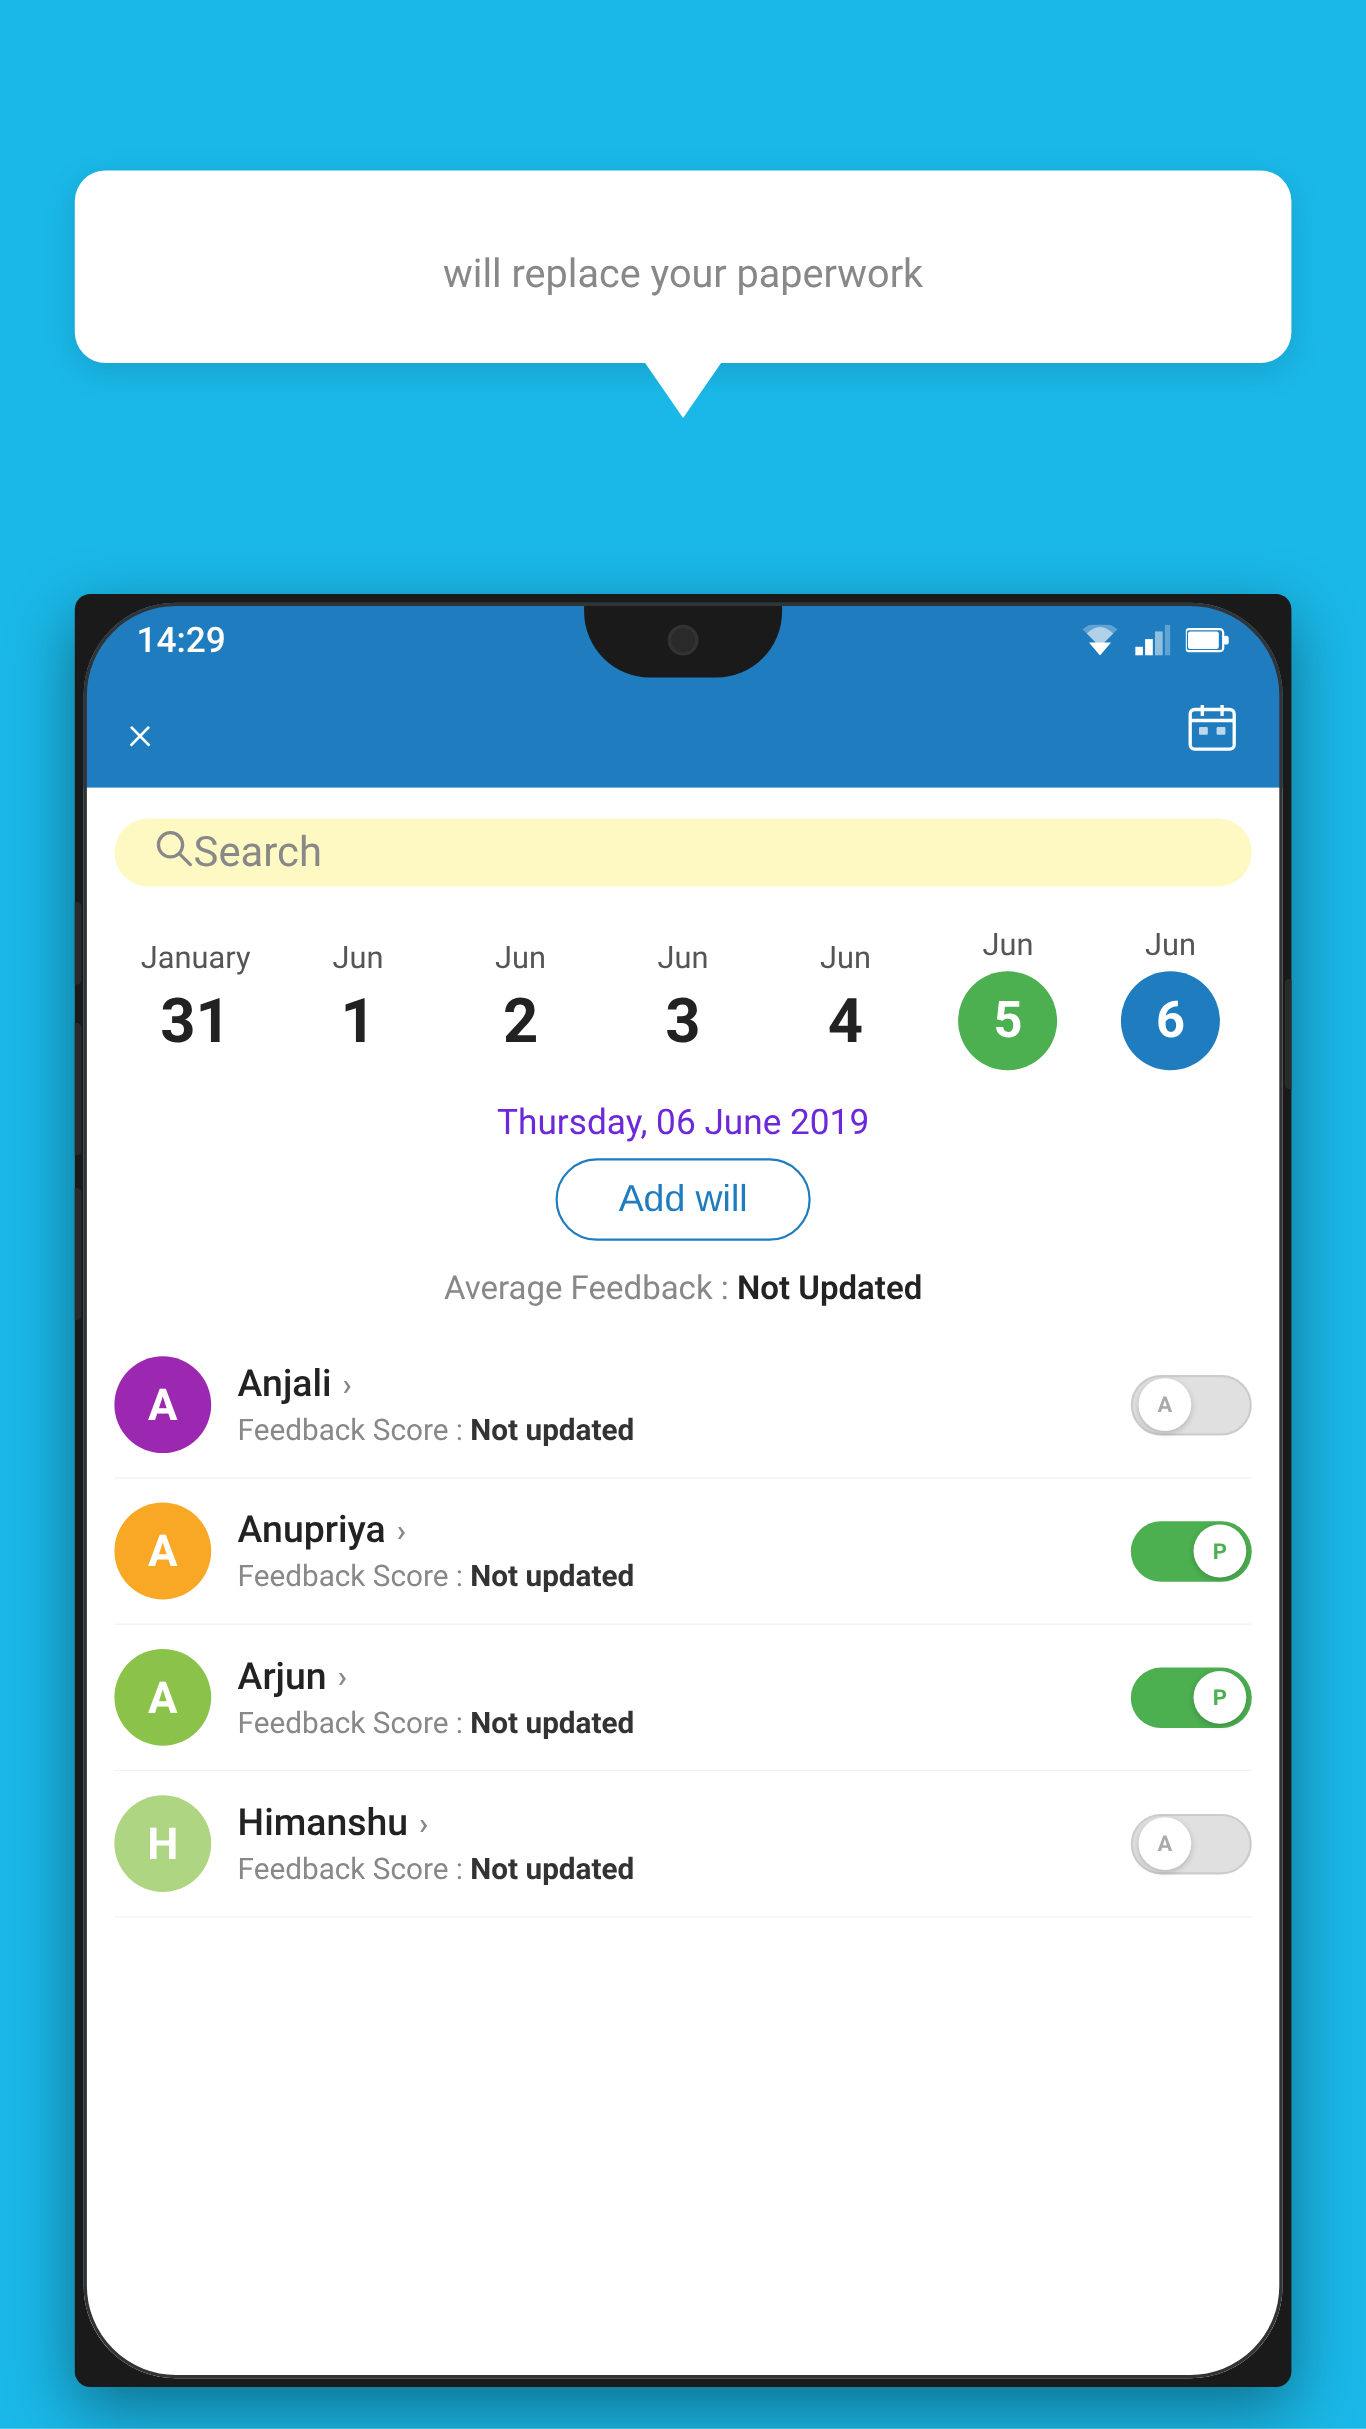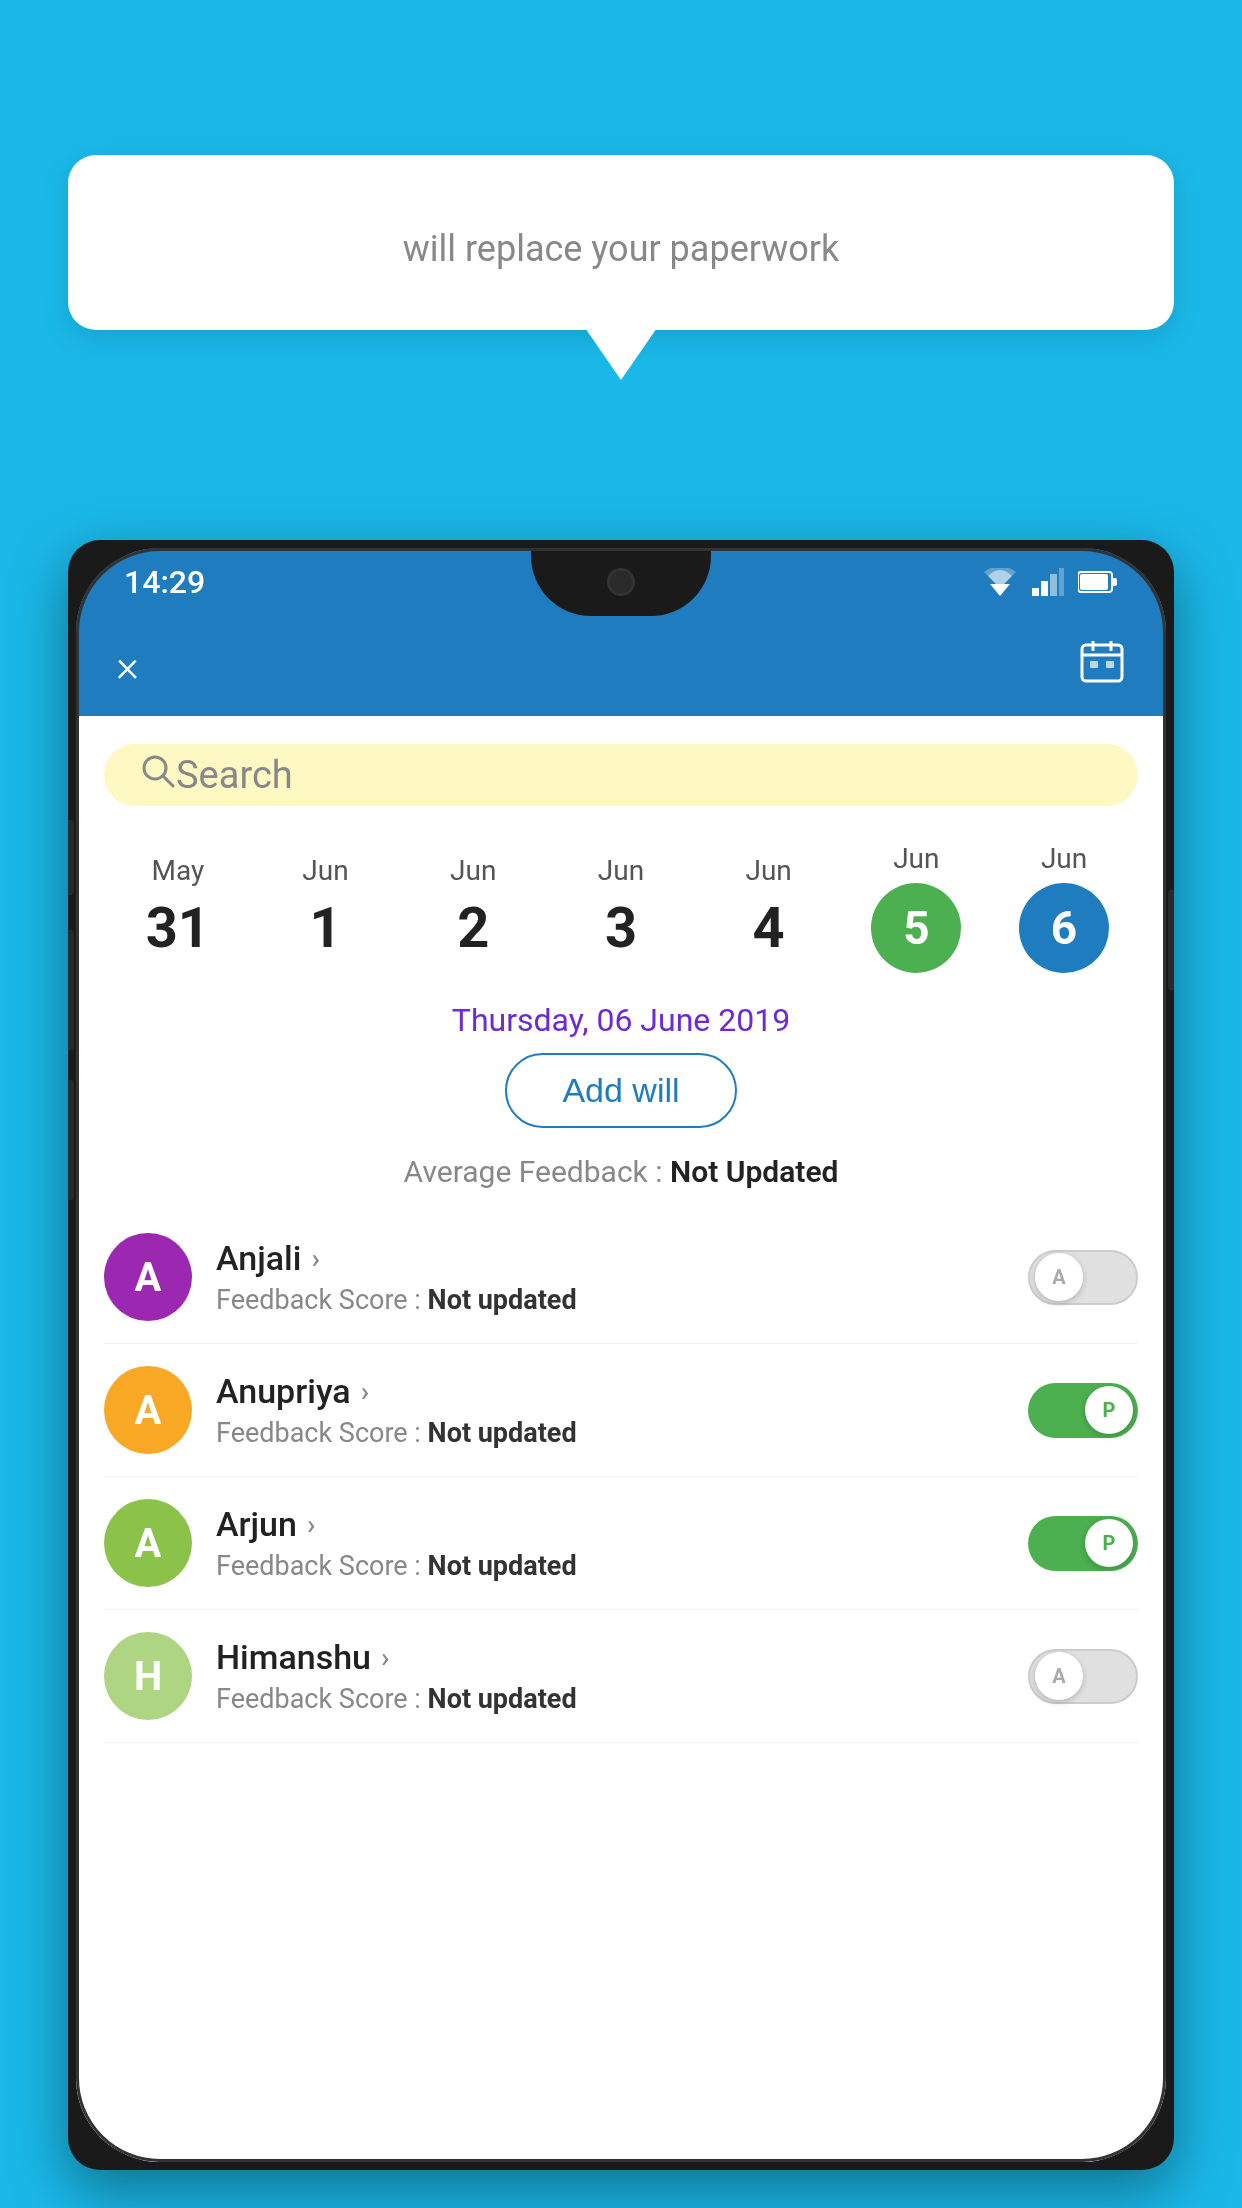--- a/index.html
+++ b/index.html
@@ -49,21 +49,21 @@
     }
 
     
     .phone-outer {
       position: absolute;
       top: 540px;
       left: 68px;
       right: 68px;
       height: 1630px;
       background: #1a1a1a;
-      border-radius: 32px;
+      border-radius: 14px;
       box-shadow: 0 20px 60px rgba(0,0,0,0.4);
       overflow: hidden;
     }
 
     
     .phone-status-bar {
       background: #1e7cbf;
       height: 68px;
       display: flex;
       align-items: center;
@@ -453,21 +453,21 @@
           <svg width="36" height="36" viewBox="0 0 36 36" fill="none">
             <circle cx="15" cy="15" r="11" stroke="#888" stroke-width="3"></circle>
             <line x1="23" y1="23" x2="33" y2="33" stroke="#888" stroke-width="3" stroke-linecap="round"></line>
           </svg>
         </span>
         <span class="search-text">Search</span>
       </div>
 
       <div class="date-strip">
         <div class="date-item">
-          <span class="date-month">May</span>
+          <span class="date-month">January</span>
           <span class="date-day">31</span>
         </div>
         <div class="date-item">
           <span class="date-month">Jun</span>
           <span class="date-day">1</span>
         </div>
         <div class="date-item">
           <span class="date-month">Jun</span>
           <span class="date-day">2</span>
         </div>

